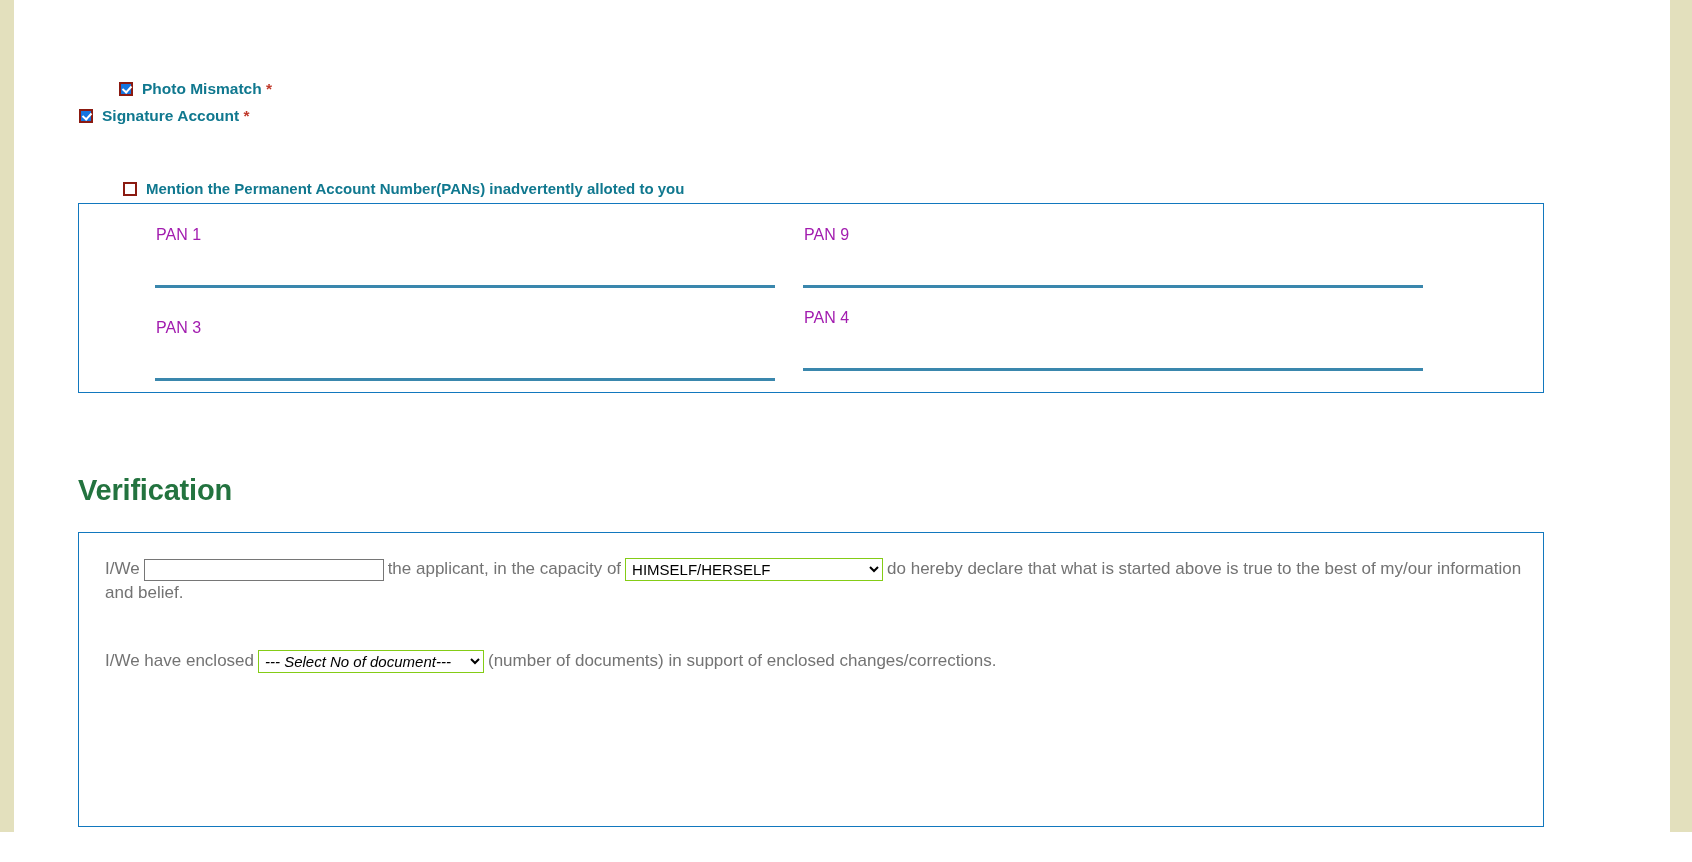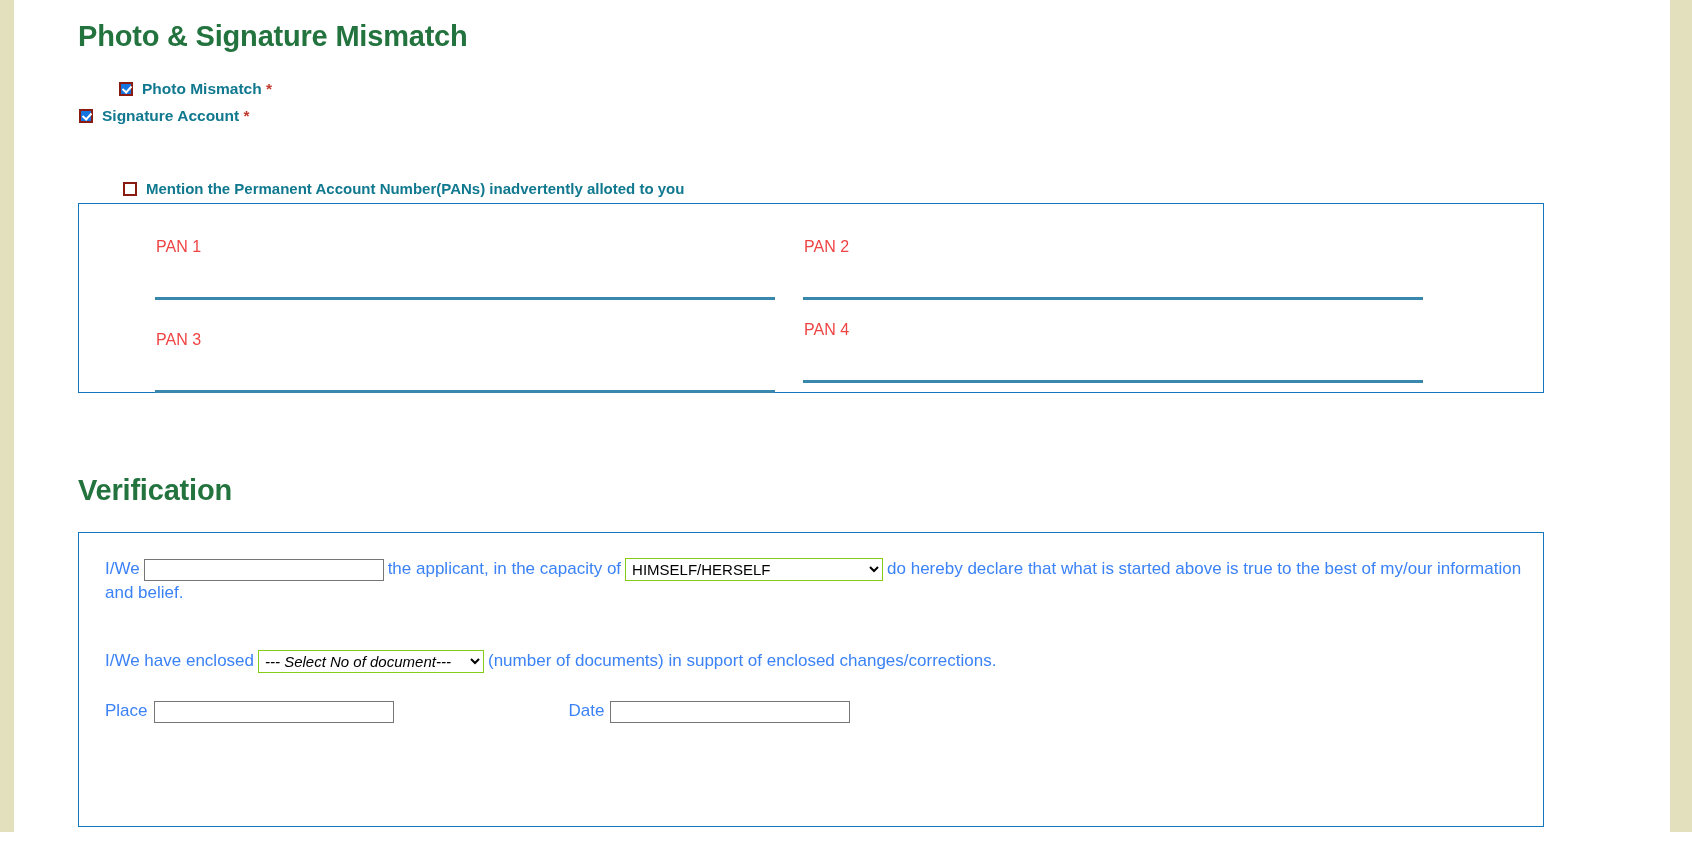--- a/index.html
+++ b/index.html
@@ -110,24 +110,24 @@
   #verification-panel {
     left: 64px;
     top: 532px;
     width: 1466px;
     height: 295px;
   }
 
   
   .pan-field { position: absolute; }
   .pan-label {
-    color: #ef4444;
+    color: #a21caf;
     font-size: 16px;
     font-weight: normal;
-    margin: 16px 0 0 1px;
+    margin: 4px 0 0 1px;
     white-space: nowrap;
   }
   .pan-underline-input {
     display: block;
     width: 100%;
     box-sizing: border-box;
     border: none;
     border-bottom: 3px solid #3a87ad;
     background: transparent;
     outline: none;
@@ -151,21 +151,21 @@
     font-size: 17px;
     color: #1a1a1a;
     line-height: 1.4;
   }
   .verif-line {
     display: block;
     margin: 0 0 0 0;
   }
   .verif-line.second { margin-top: 44px; }
 
-  .txt { font-size: 17px; color: #3b82f6; margin-top: 8px; }
+  .txt { font-size: 17px; color: #737373; margin-top: 8px; }
 
   input.boxed {
     box-sizing: border-box;
     border: 1px solid #767676;
     background: #ffffff;
     height: 22px;
     font-family: "Liberation Sans", sans-serif;
     font-size: 15px;
     color: #000000;
     padding: 1px 3px;
@@ -202,21 +202,20 @@
   .placedate-row .date-group { margin-left: 175px; }
 </style>
 </head>
 <body>
 
 <div class="gutter left"></div>
 <div class="gutter right"></div>
 
 <div class="page">
 
-  <h2 id="photo-sig-heading" class="section-heading">Photo &amp; Signature Mismatch</h2>
 
   <div id="cb-row-photo" class="cb-row">
     <span class="cbox checked"></span>
     <span class="cb-label"><span>Photo Mismatch</span> <span class="req">*</span></span>
   </div>
 
   <div id="cb-row-signature" class="cb-row">
     <span class="cbox checked"></span>
     <span class="cb-label"><span>Signature Account</span> <span class="req">*</span></span>
   </div>
@@ -227,21 +226,21 @@
   </div>
 
   <div id="pan-panel" class="panel">
 
     <div id="pan-1" class="pan-field">
       <div class="pan-label">PAN 1</div>
       <input class="pan-underline-input" type="text" placeholder="" value="" style="">
     </div>
 
     <div id="pan-2" class="pan-field">
-      <div class="pan-label">PAN 2</div>
+      <div class="pan-label">PAN 9</div>
       <input class="pan-underline-input" type="text" placeholder="" value="" style="">
     </div>
 
     <div id="pan-3" class="pan-field">
       <div class="pan-label">PAN 3</div>
       <input class="pan-underline-input" type="text" placeholder="" value="" style="">
     </div>
 
     <div id="pan-4" class="pan-field">
       <div class="pan-label">PAN 4</div>
@@ -259,19 +258,16 @@
       <div class="verif-line">
         <span class="txt">I/We</span><input id="applicant-name-input" class="boxed" type="text" placeholder="" value="" style=""><span class="txt">the applicant, in the capacity of</span><select id="capacity-select" class="boxed-select"><option value="HIMSELF/HERSELF">HIMSELF/HERSELF</option></select><span class="txt">do hereby declare that what is started above is true to the best of my/our information and belief.</span>
       </div>
 
       <div class="verif-line second">
         <span class="txt">I/We have enclosed</span><select id="doccount-select" class="boxed-select"><option value="--- Select No of document---">--- Select No of document---</option></select><span class="txt">(number of documents) in support of enclosed changes/corrections.</span>
       </div>
 
     </div>
 
-    <div class="placedate-row">
-      <span class="place-group"><span class="txt">Place</span><input id="place-input" class="boxed" type="text" placeholder="" value="" style=""></span><span class="date-group"><span class="txt">Date</span><input id="date-input" class="boxed" type="text" placeholder="" value="" style=""></span>
-    </div>
 
   </div>
 
 </div>
 
 </body></html>

